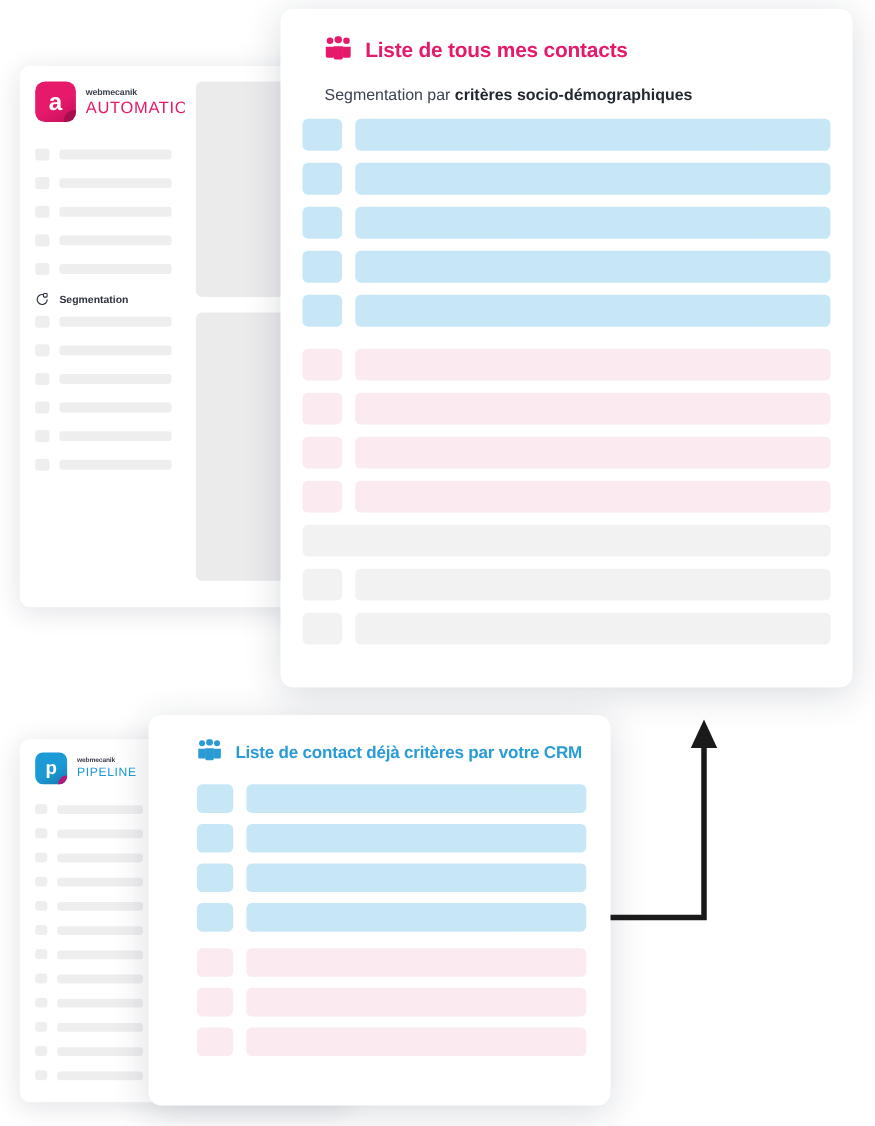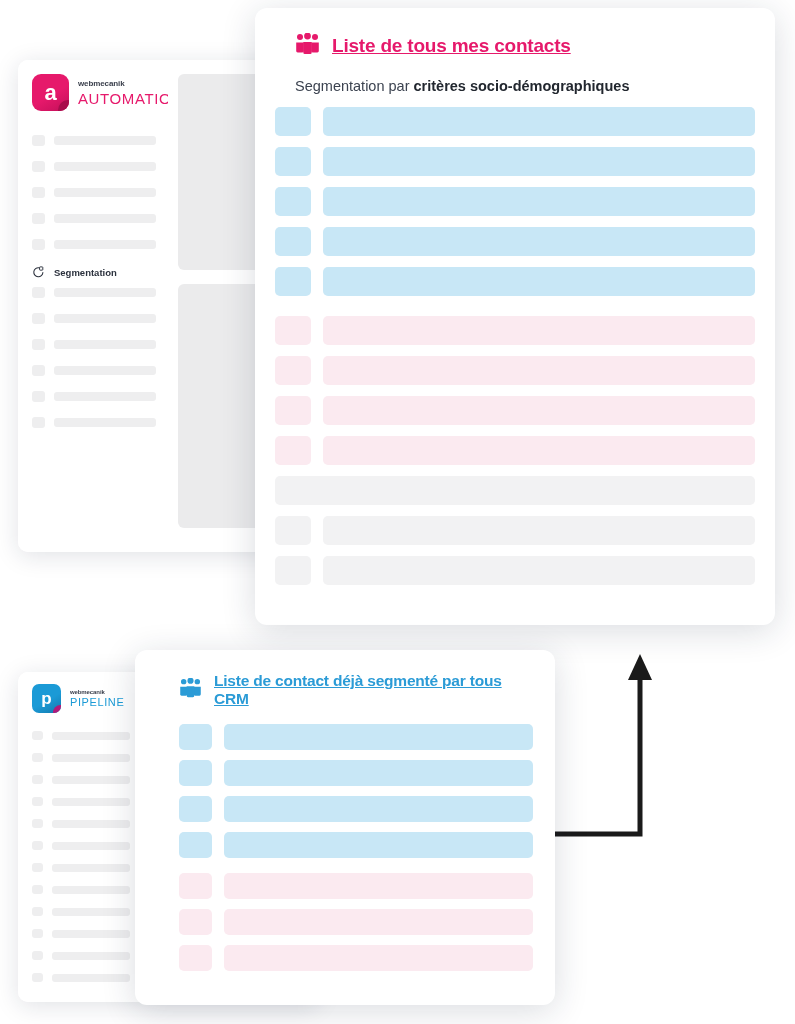--- a/index.html
+++ b/index.html
@@ -166,21 +166,20 @@
   .card-title {
     display: flex;
     align-items: center;
     gap: 12px;
   }
   .card-title .people-icon { flex: 0 0 auto; display: block; }
   .card-title h2 {
     font-size: 19px;
     font-weight: 700;
     letter-spacing: -0.2px;
-    text-decoration: underline;
   }
   .card-title.pink h2 { color: #e6196b; }
 
   .card-title.blue h2 { font-size: 15.5px; color: #2b9bd6; }
 
   .section-label {
     font-size: 14.5px;
     color: #3c4350;
     font-weight: 400;
   }
@@ -452,21 +451,21 @@
       <span class="people-icon">
         <svg width="23" height="20" viewBox="0 0 25 22">
           <circle cx="5" cy="4" r="3" fill="#2b9bd6"></circle>
           <circle cx="12.5" cy="3" r="3.4" fill="#2b9bd6"></circle>
           <circle cx="20" cy="4" r="3" fill="#2b9bd6"></circle>
           <path d="M1.2 9.5h7.6v8.5a1.4 1.4 0 0 1-1.4 1.4H2.6a1.4 1.4 0 0 1-1.4-1.4z" fill="#2b9bd6"></path>
           <path d="M16.2 9.5h7.6v8.5a1.4 1.4 0 0 1-1.4 1.4h-4.8a1.4 1.4 0 0 1-1.4-1.4z" fill="#2b9bd6"></path>
           <path d="M8.3 9h8.4v10.6a1.5 1.5 0 0 1-1.5 1.5H9.8a1.5 1.5 0 0 1-1.5-1.5z" fill="#2b9bd6"></path>
         </svg>
       </span>
-      <h2>Liste de contact déjà segmenté par tous CRM</h2>
+      <h2>Liste de contact déjà critères par votre CRM</h2>
     </div>
 
     <div style="display:flex; flex-direction:column; gap:10px; padding:0 0 0 22px;">
       <div class="row">
         <div class="chip blue-fill" style="width:33px;height:26px;"></div>
         <div class="bar blue-fill" style="height:26px;"></div>
       </div>
       <div class="row">
         <div class="chip blue-fill" style="width:33px;height:26px;"></div>
         <div class="bar blue-fill" style="height:26px;"></div>

